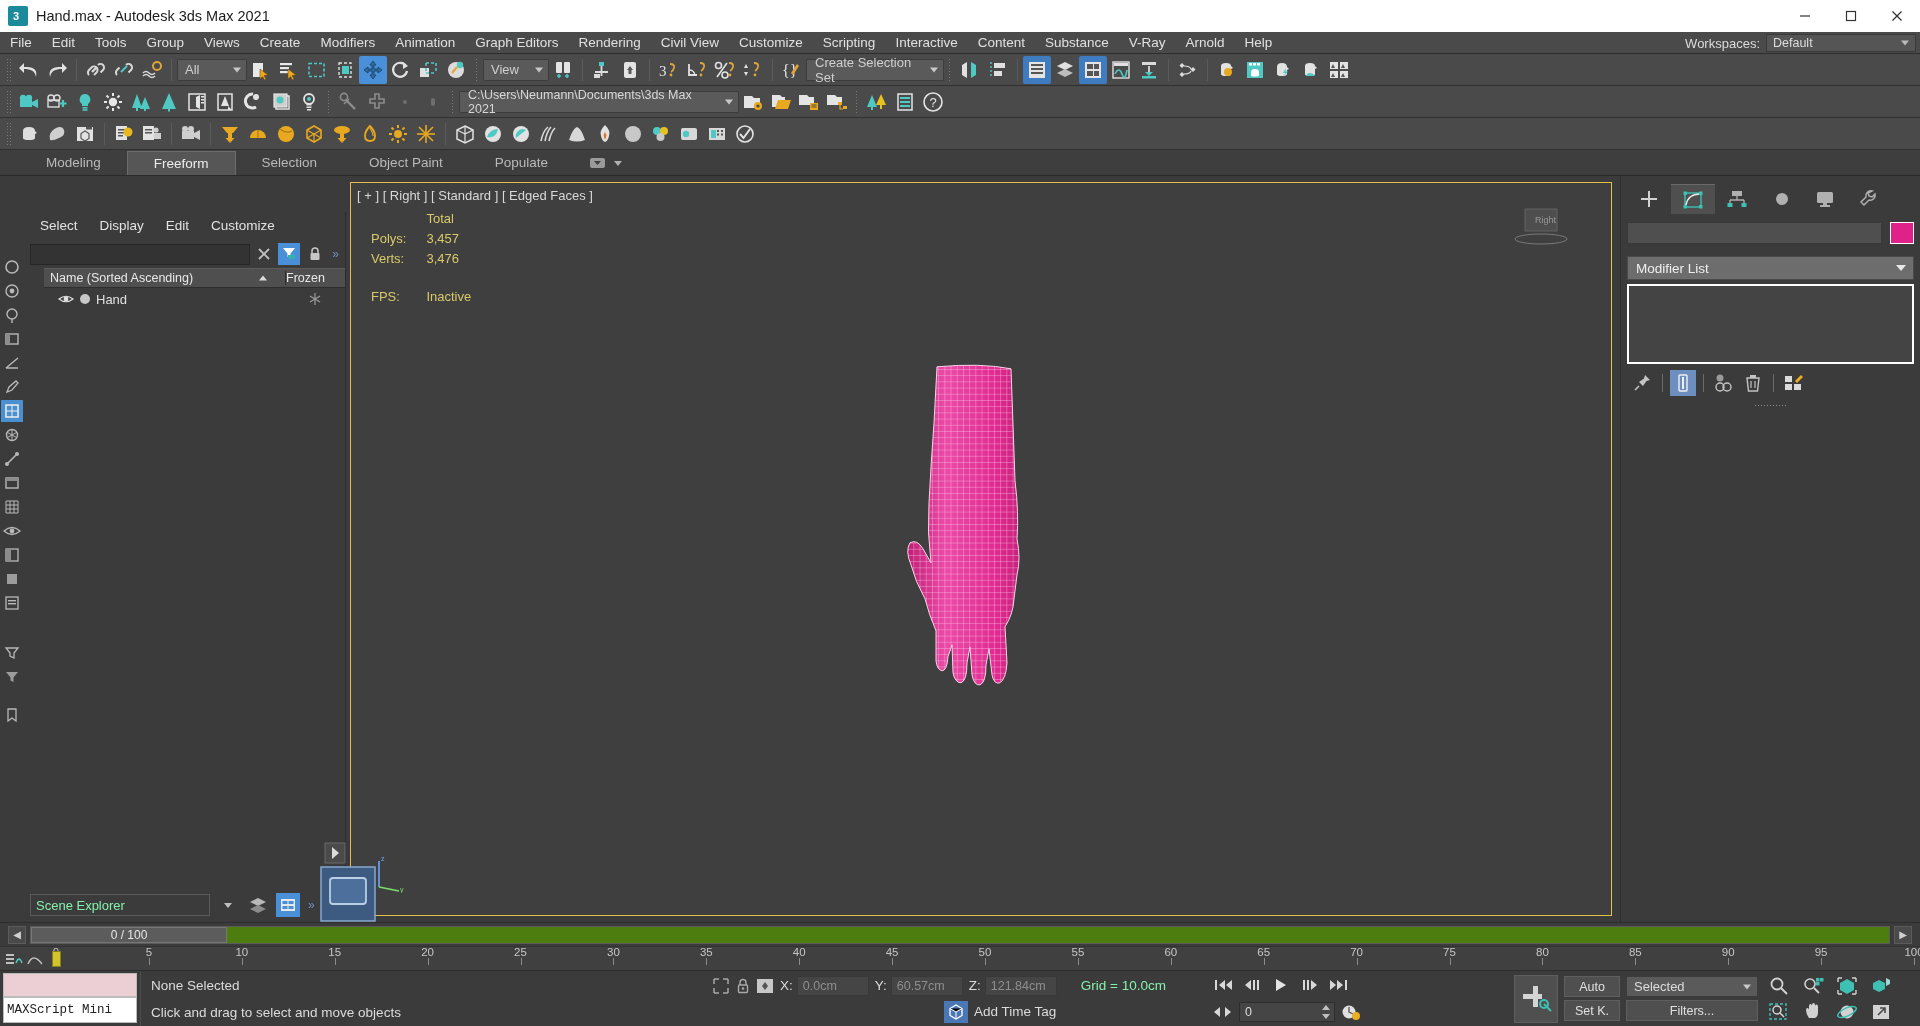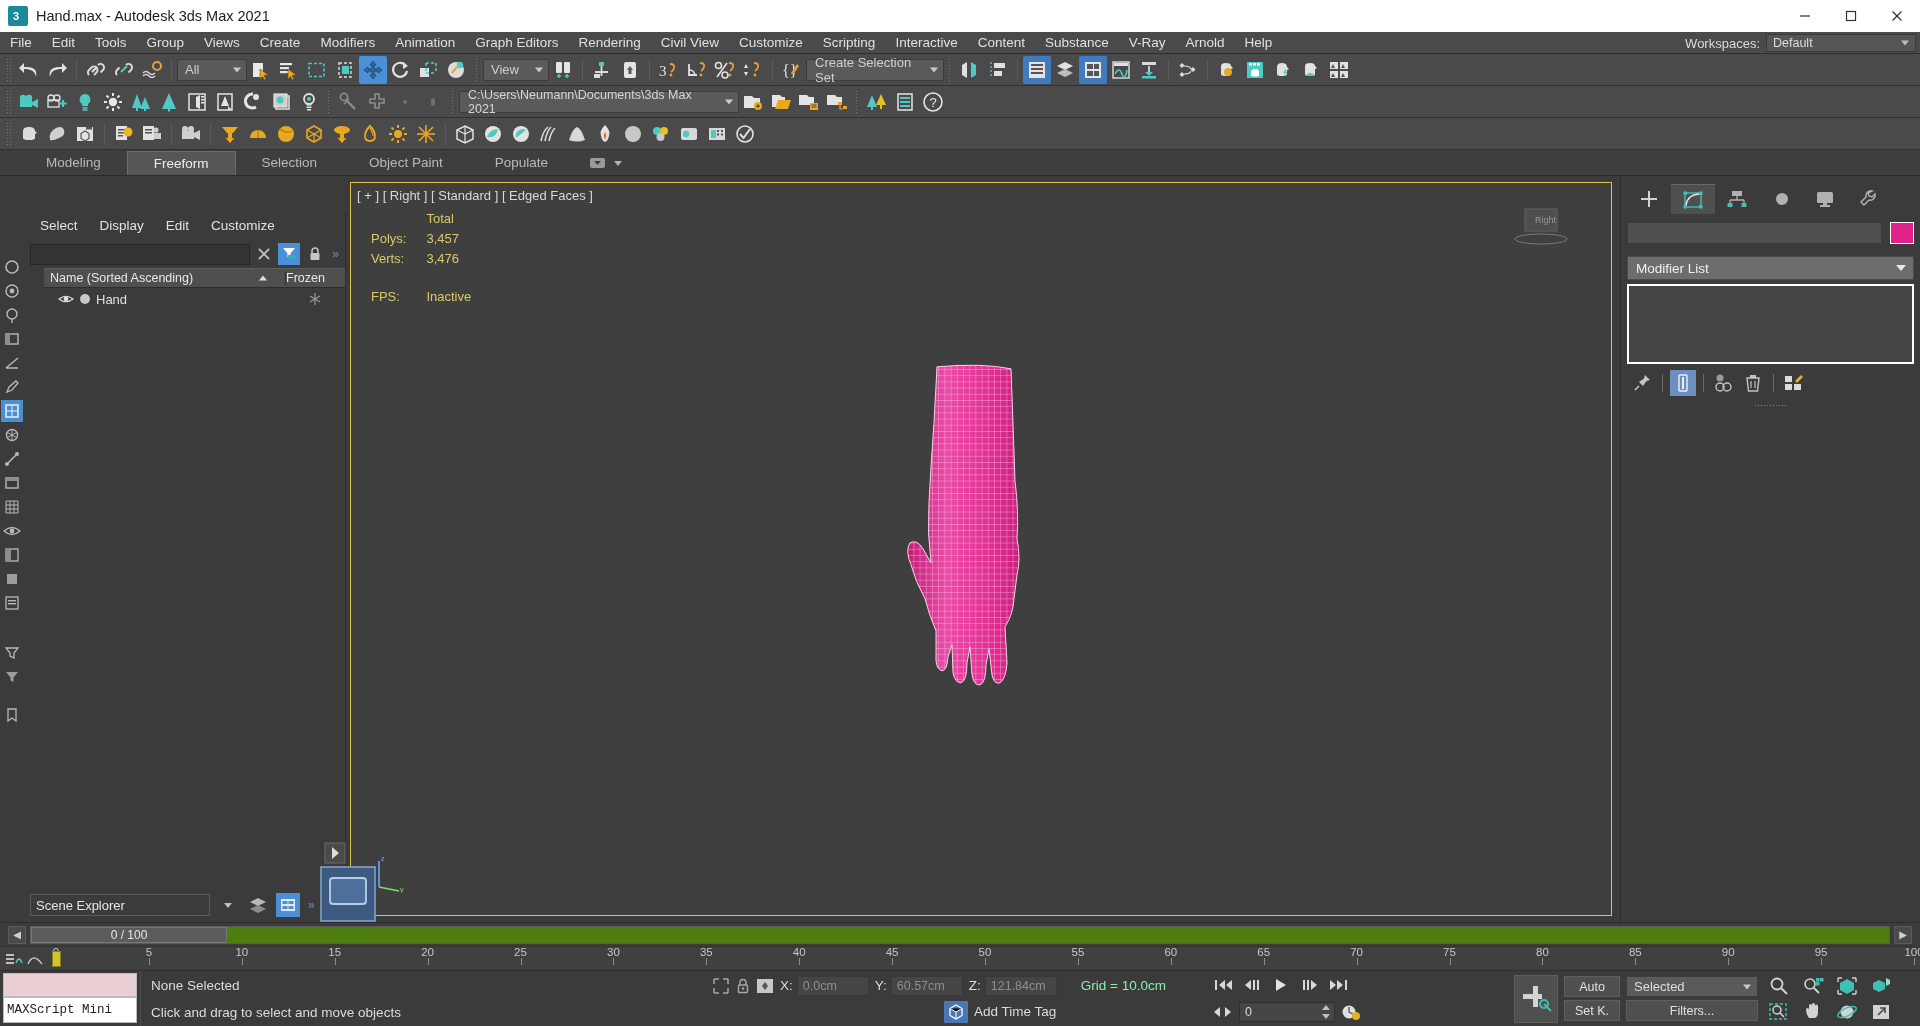--- a/index.html
+++ b/index.html
@@ -130,21 +130,21 @@
   .exp-head .arr { position:absolute;right:18px;top:50%;transform:translateY(-50%);
     border-left:4px solid transparent;border-right:4px solid transparent;border-bottom:5px solid #ddd;}
   .exp-head .c2 { width:60px;border-left:1px solid #2e2e2e;}
   .exp-row { height:22px;display:flex;align-items:center;font-size:13px;color:#e0e0e0;margin-left:20px;}
   .exp-row .c1 { flex:1;display:flex;align-items:center;gap:5px;padding-left:14px;}
   .exp-row .c2 { width:60px;display:flex;align-items:center;justify-content:center;}
   .exp-body { flex:1;background:#3b3b3b;display:flex;flex-direction:column;}
   .exp-bottom { height:34px;display:flex;align-items:center;padding:0 6px;gap:6px;}
   .exp-bottom .se-name {
     width:180px;height:22px;background:#3b3b3b;border:1px solid #5a5a5a;
-    color:#e5e5e5;font-size:13px;display:flex;align-items:center;padding-left:5px;
+    color:#86efac;font-size:13px;display:flex;align-items:center;padding-left:5px;
   }
   .mini-btn{width:24px;height:24px;display:flex;align-items:center;justify-content:center;}
   .mini-btn.on{background:#4a90d9;}
 
   
   .vp-wrap { flex:1;min-width:0;position:relative;padding:6px 8px 6px 4px;display:flex;}
   .viewport {
     flex:1;background:#3f3f3f;border:1px solid #e2c04a;position:relative;overflow:hidden;
   }
   .vp-label{position:absolute;left:6px;top:5px;font-size:13px;color:#d8d8d8;}

